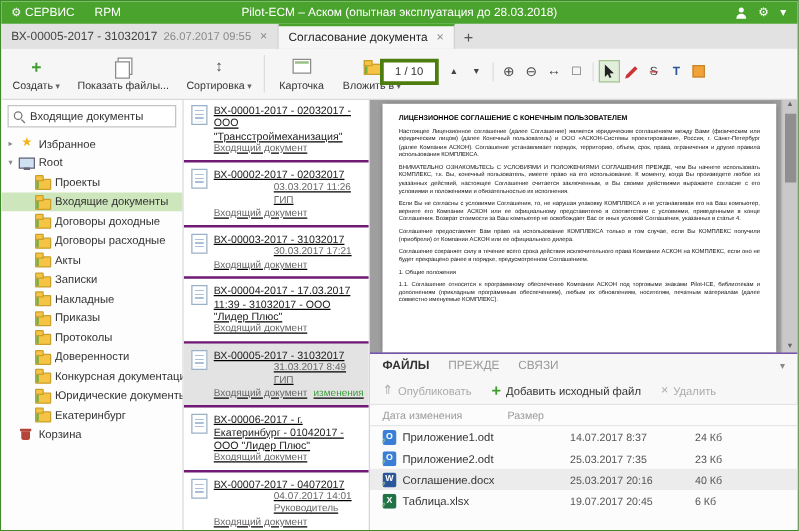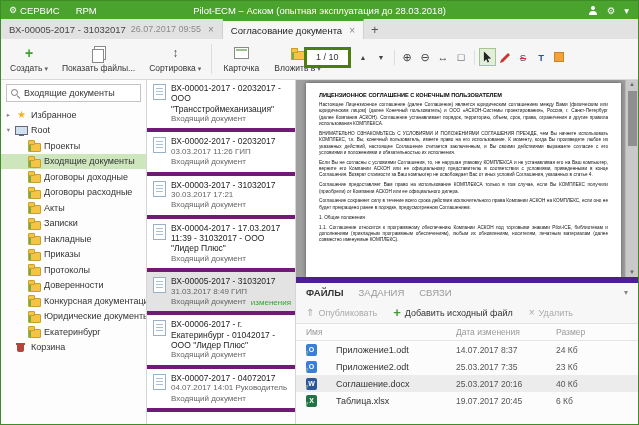--- a/index.html
+++ b/index.html
@@ -63,57 +63,57 @@
   .ticon{width:13px;height:11px;position:relative;flex:0 0 auto;}
   .ticon.folder::before{content:"";position:absolute;left:0;top:3px;width:11px;height:7px;background:#f6c445;border:1px solid #c9a02c;border-radius:1px;box-shadow:inset 2px 0 0 #6cb14e;}
   .ticon.folder::after{content:"";position:absolute;left:0;top:0;width:5px;height:3px;background:#f6c445;border:1px solid #c9a02c;border-radius:1px 1px 0 0;}
   .ticon.star{color:#f3b41b;font-size:10px;line-height:11px;text-align:center;}
   .ticon.computer::before{content:"";position:absolute;left:0;top:1px;width:11px;height:7px;border:1px solid #667;background:#cfe0f0;}
   .ticon.computer::after{content:"";position:absolute;left:3.5px;top:9px;width:5px;height:2px;background:#667;}
   .ticon.trash::before{content:"";position:absolute;left:2px;top:3px;width:7px;height:7px;background:#b5443a;border-radius:0 0 2px 2px;}
   .ticon.trash::after{content:"";position:absolute;left:1px;top:1px;width:9px;height:2px;background:#b5443a;}
   
   .list-panel{width:148px;flex:0 0 148px;border-right:1px solid #d5d5d5;background:#fff;overflow:hidden;}
-  .doc-row{display:flex;gap:5px;padding:4px 4px 4px 6px;border-bottom:4px solid #701a75;}
+  .doc-row{display:flex;gap:5px;padding:4px 4px 4px 6px;border-bottom:2px solid #701a75;text-decoration:underline;}
   .doc-row.selected{background:#e3e3e3;}
   .doc-icon{width:13px;height:16px;background:#fff;border:1px solid #9ab0c8;position:relative;flex:0 0 auto;margin-top:1px;box-sizing:border-box;}
   .doc-icon::before{content:"";position:absolute;left:2px;top:3px;right:2px;height:9px;background:repeating-linear-gradient(#a9c0d8 0 1px,transparent 1px 3px);}
   .doc-col{flex:1;min-width:0;font-size:8.5px;color:#222;}
   .doc-title{line-height:1.22;}
-  .doc-meta{color:#666;font-size:8px;line-height:1.3;}
+  .doc-meta{color:#666;font-size:8px;line-height:1.3;margin-left:48px;}
   .doc-typerow{display:flex;justify-content:space-between;align-items:center;}
   .doc-type{color:#666;font-size:8px;line-height:1.3;}
   .doc-badge{color:#3c9e3c;font-size:8px;}
   
   .right-panel{flex:1;display:flex;flex-direction:column;min-width:0;background:#9f9f9f;}
   .viewer{position:relative;flex:1;overflow:hidden;}
   .page{position:absolute;left:10px;right:17px;top:4px;bottom:0;background:#fff;box-shadow:0 0 4px rgba(0,0,0,.45);padding:9px 13px;overflow:hidden;box-sizing:border-box;}
   .page h1{font-size:5.6px;margin:0 0 4px;font-weight:bold;color:#000;}
   .page p{font-size:4.7px;line-height:1.35;margin:0 0 3.5px;text-align:justify;color:#111;}
   .vscroll{position:absolute;right:0;top:0;bottom:0;width:12px;background:#c9c9c9;border-left:1px solid #b5b5b5;}
   .vscroll .sarrow{position:absolute;left:0;right:0;height:10px;font-size:6px;color:#666;text-align:center;line-height:10px;}
   .vscroll .sarrow.up{top:0;} .vscroll .sarrow.down{bottom:0;}
   .vscroll .thumb{position:absolute;left:1.5px;right:1.5px;top:12px;height:55px;background:#8f8f8f;}
   
-  .files-panel{height:141px;flex:0 0 141px;background:#f7f7f7;border-top:6px solid #4c1d95;display:flex;flex-direction:column;}
+  .files-panel{height:141px;flex:0 0 141px;background:#f7f7f7;border-top:1px solid #4c1d95;display:flex;flex-direction:column;}
   .fp-tabs{display:flex;align-items:center;gap:15px;padding:0 10px;height:19px;font-size:9.5px;color:#999;}
   .fp-tab.active{color:#333;font-weight:bold;}
   .fp-collapse{margin-left:auto;color:#888;font-size:8px;}
   .fp-toolbar{display:flex;align-items:center;gap:16px;padding:0 10px;height:21px;font-size:9px;}
   .fp-btn{display:flex;align-items:center;gap:4px;color:#333;}
   .fp-btn.disabled{color:#ababab;}
   .fp-ic{font-size:10px;line-height:1;}
   .fp-ic.green{color:#3f9e2f;font-weight:bold;font-size:13px;}
   .fp-ic.gray{color:#ababab;}
   .fp-table{flex:1;background:#fcfcfc;border-top:1px solid #e3e3e3;overflow:hidden;}
   .fp-thead{display:flex;height:16px;align-items:center;font-size:8.5px;color:#9a9a9a;padding:0 10px;border-bottom:1px solid #e6e6e6;}
   .col-name{flex:0 0 150px;} .col-date{flex:0 0 100px;} .col-size{flex:1;}
   .fp-row{display:flex;align-items:center;height:17px;font-size:9px;color:#333;padding:0 10px;}
   .fp-row.selected{background:#ececec;}
-  .fp-row .fname{flex:0 0 150px;display:flex;align-items:center;gap:19px;min-width:0;white-space:nowrap;overflow:hidden;}
+  .fp-row .fname{flex:0 0 150px;display:flex;align-items:center;gap:5px;min-width:0;white-space:nowrap;overflow:hidden;}
   .fdate{flex:0 0 100px;color:#555;font-size:8.5px;}
   .fsize{flex:1;color:#555;font-size:8.5px;}
   .ficon{width:11px;height:12px;border-radius:2px;color:#fff;font-size:7px;display:flex;align-items:center;justify-content:center;font-weight:bold;position:relative;flex:0 0 auto;}
   .ficon.odt{background:#3a7fd5;} .ficon.docx{background:#2b579a;} .ficon.xlsx{background:#217346;}
   .ficon::after{content:"✓";position:absolute;left:-3px;bottom:-2px;color:#3f9e2f;font-size:7px;font-weight:bold;text-shadow:0 0 1px #fff,0 0 1px #fff;}
 </style>
 </head>
 <body>
 
 <div class="app">
@@ -392,41 +392,40 @@
         <div class="vscroll">
           <span class="sarrow up">▲</span>
           <div class="thumb"></div>
           <span class="sarrow down">▼</span>
         </div>
       </div>
 
       <div class="files-panel">
         <div class="fp-tabs">
           <span class="fp-tab active">ФАЙЛЫ</span>
-          <span class="fp-tab">ЗАДАНИЯ</span>
+          <span class="fp-tab">ПРЕЖДЕ</span>
           <span class="fp-tab">СВЯЗИ</span>
           <span class="fp-collapse">▾</span>
         </div>
         <div class="fp-toolbar">
           <span class="fp-btn disabled">
             <span class="fp-ic gray">⇑</span>
             <span>Опубликовать</span>
           </span>
           <span class="fp-btn">
             <span class="fp-ic green">+</span>
             <span>Добавить исходный файл</span>
           </span>
           <span class="fp-btn disabled">
             <span class="fp-ic gray">×</span>
             <span>Удалить</span>
           </span>
         </div>
         <div class="fp-table">
           <div class="fp-thead" id="fileHead">
-              <span class="col-name">Имя</span>
               <span class="col-date">Дата изменения</span>
               <span class="col-size">Размер</span>
             </div>
           <div id="fileBody">
               <div class="fp-row">
                 <span class="fname">
                   <span class="ficon odt">O</span>
                   <span>Приложение1.odt</span>
                 </span>
                 <span class="fdate">14.07.2017 8:37</span>

